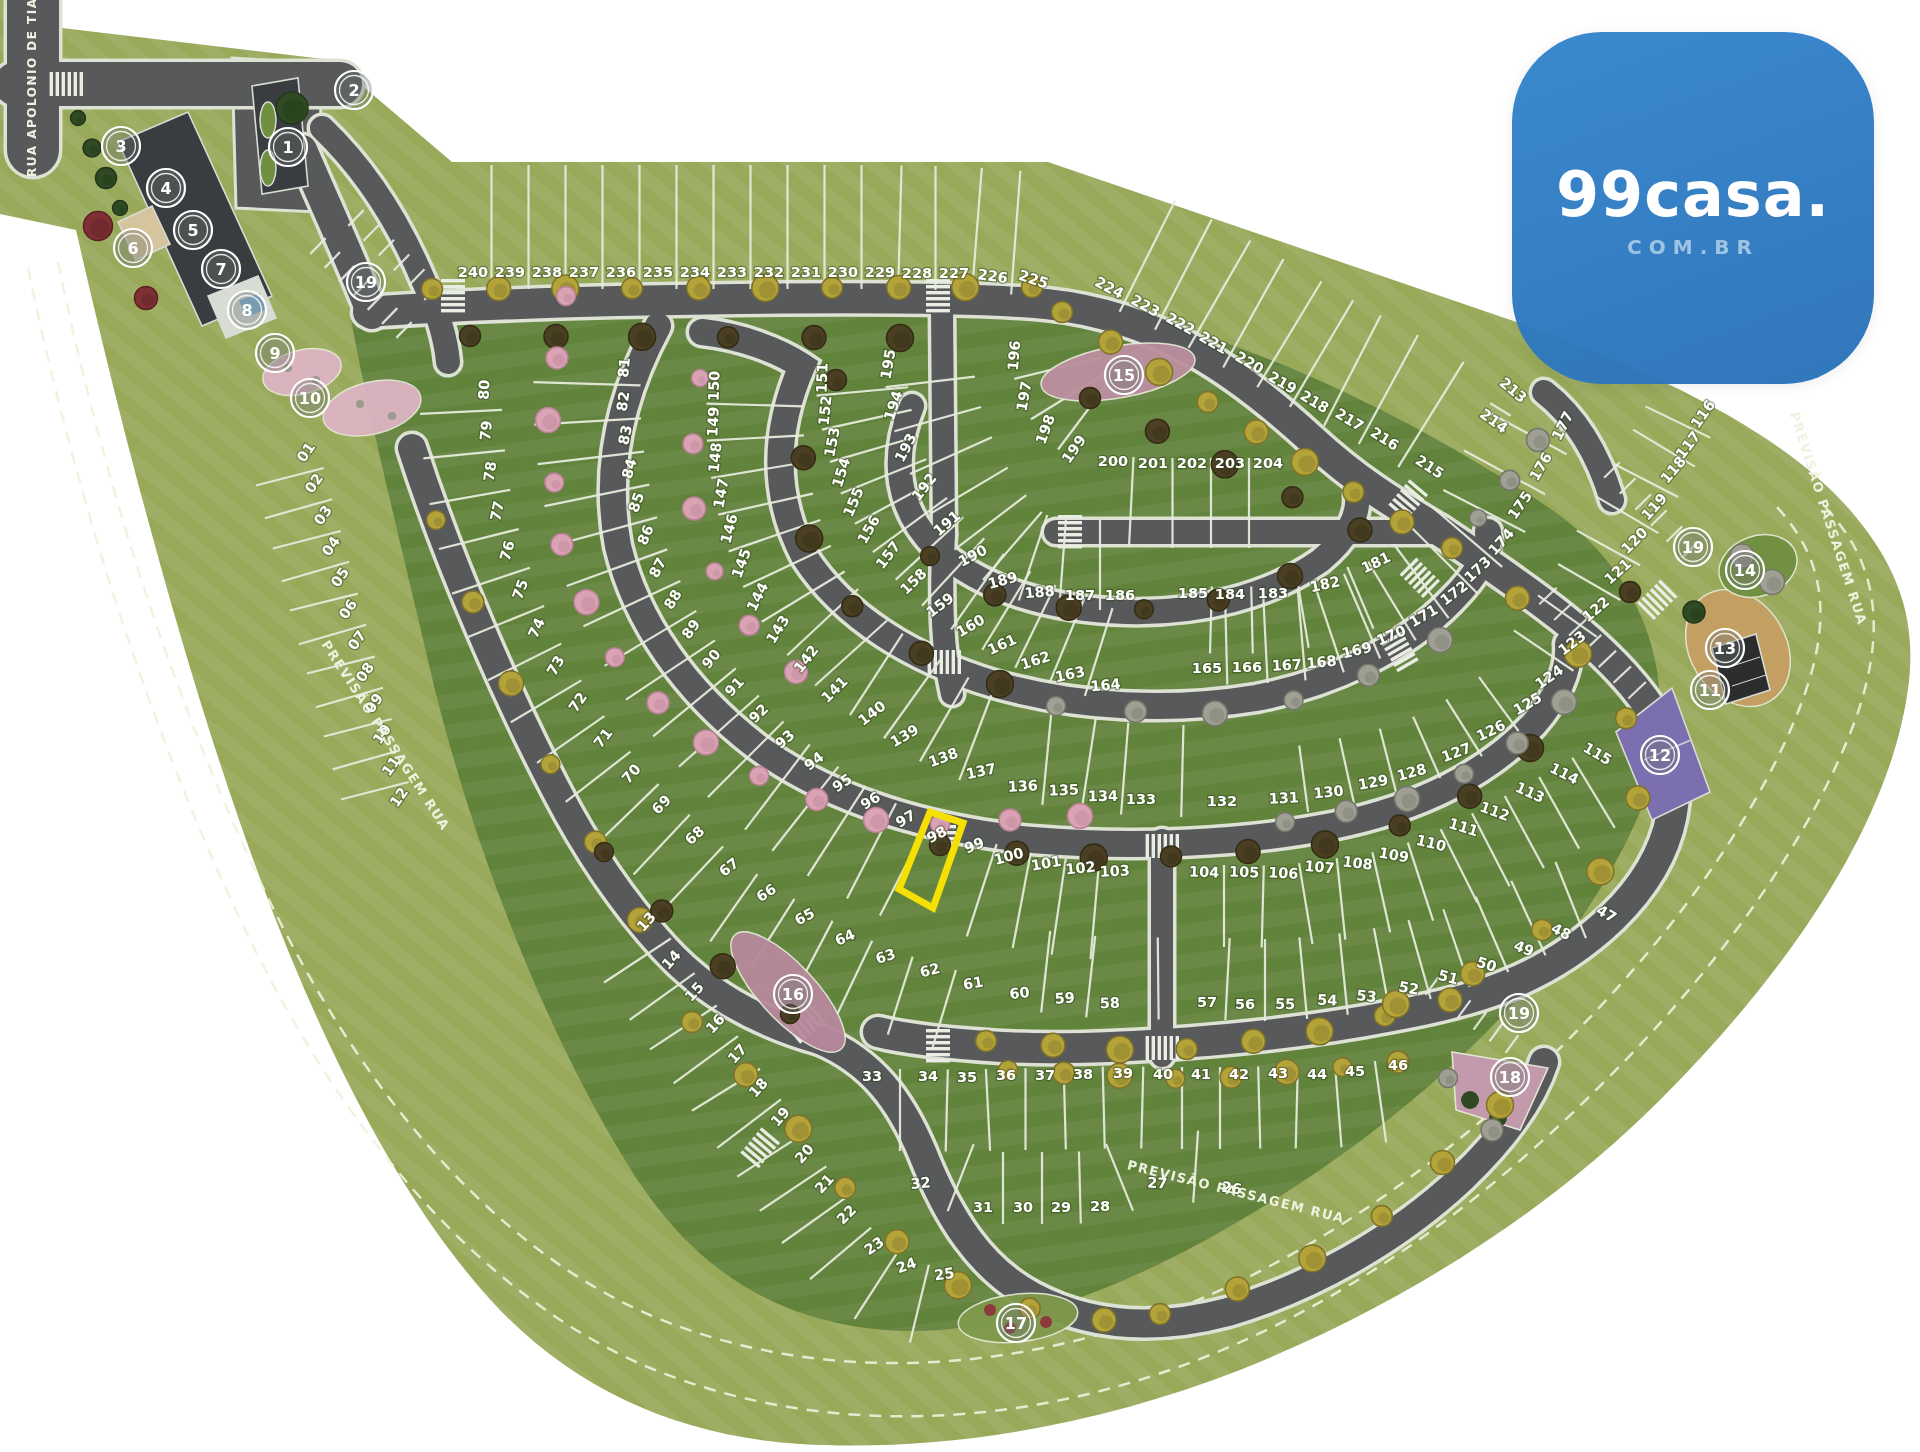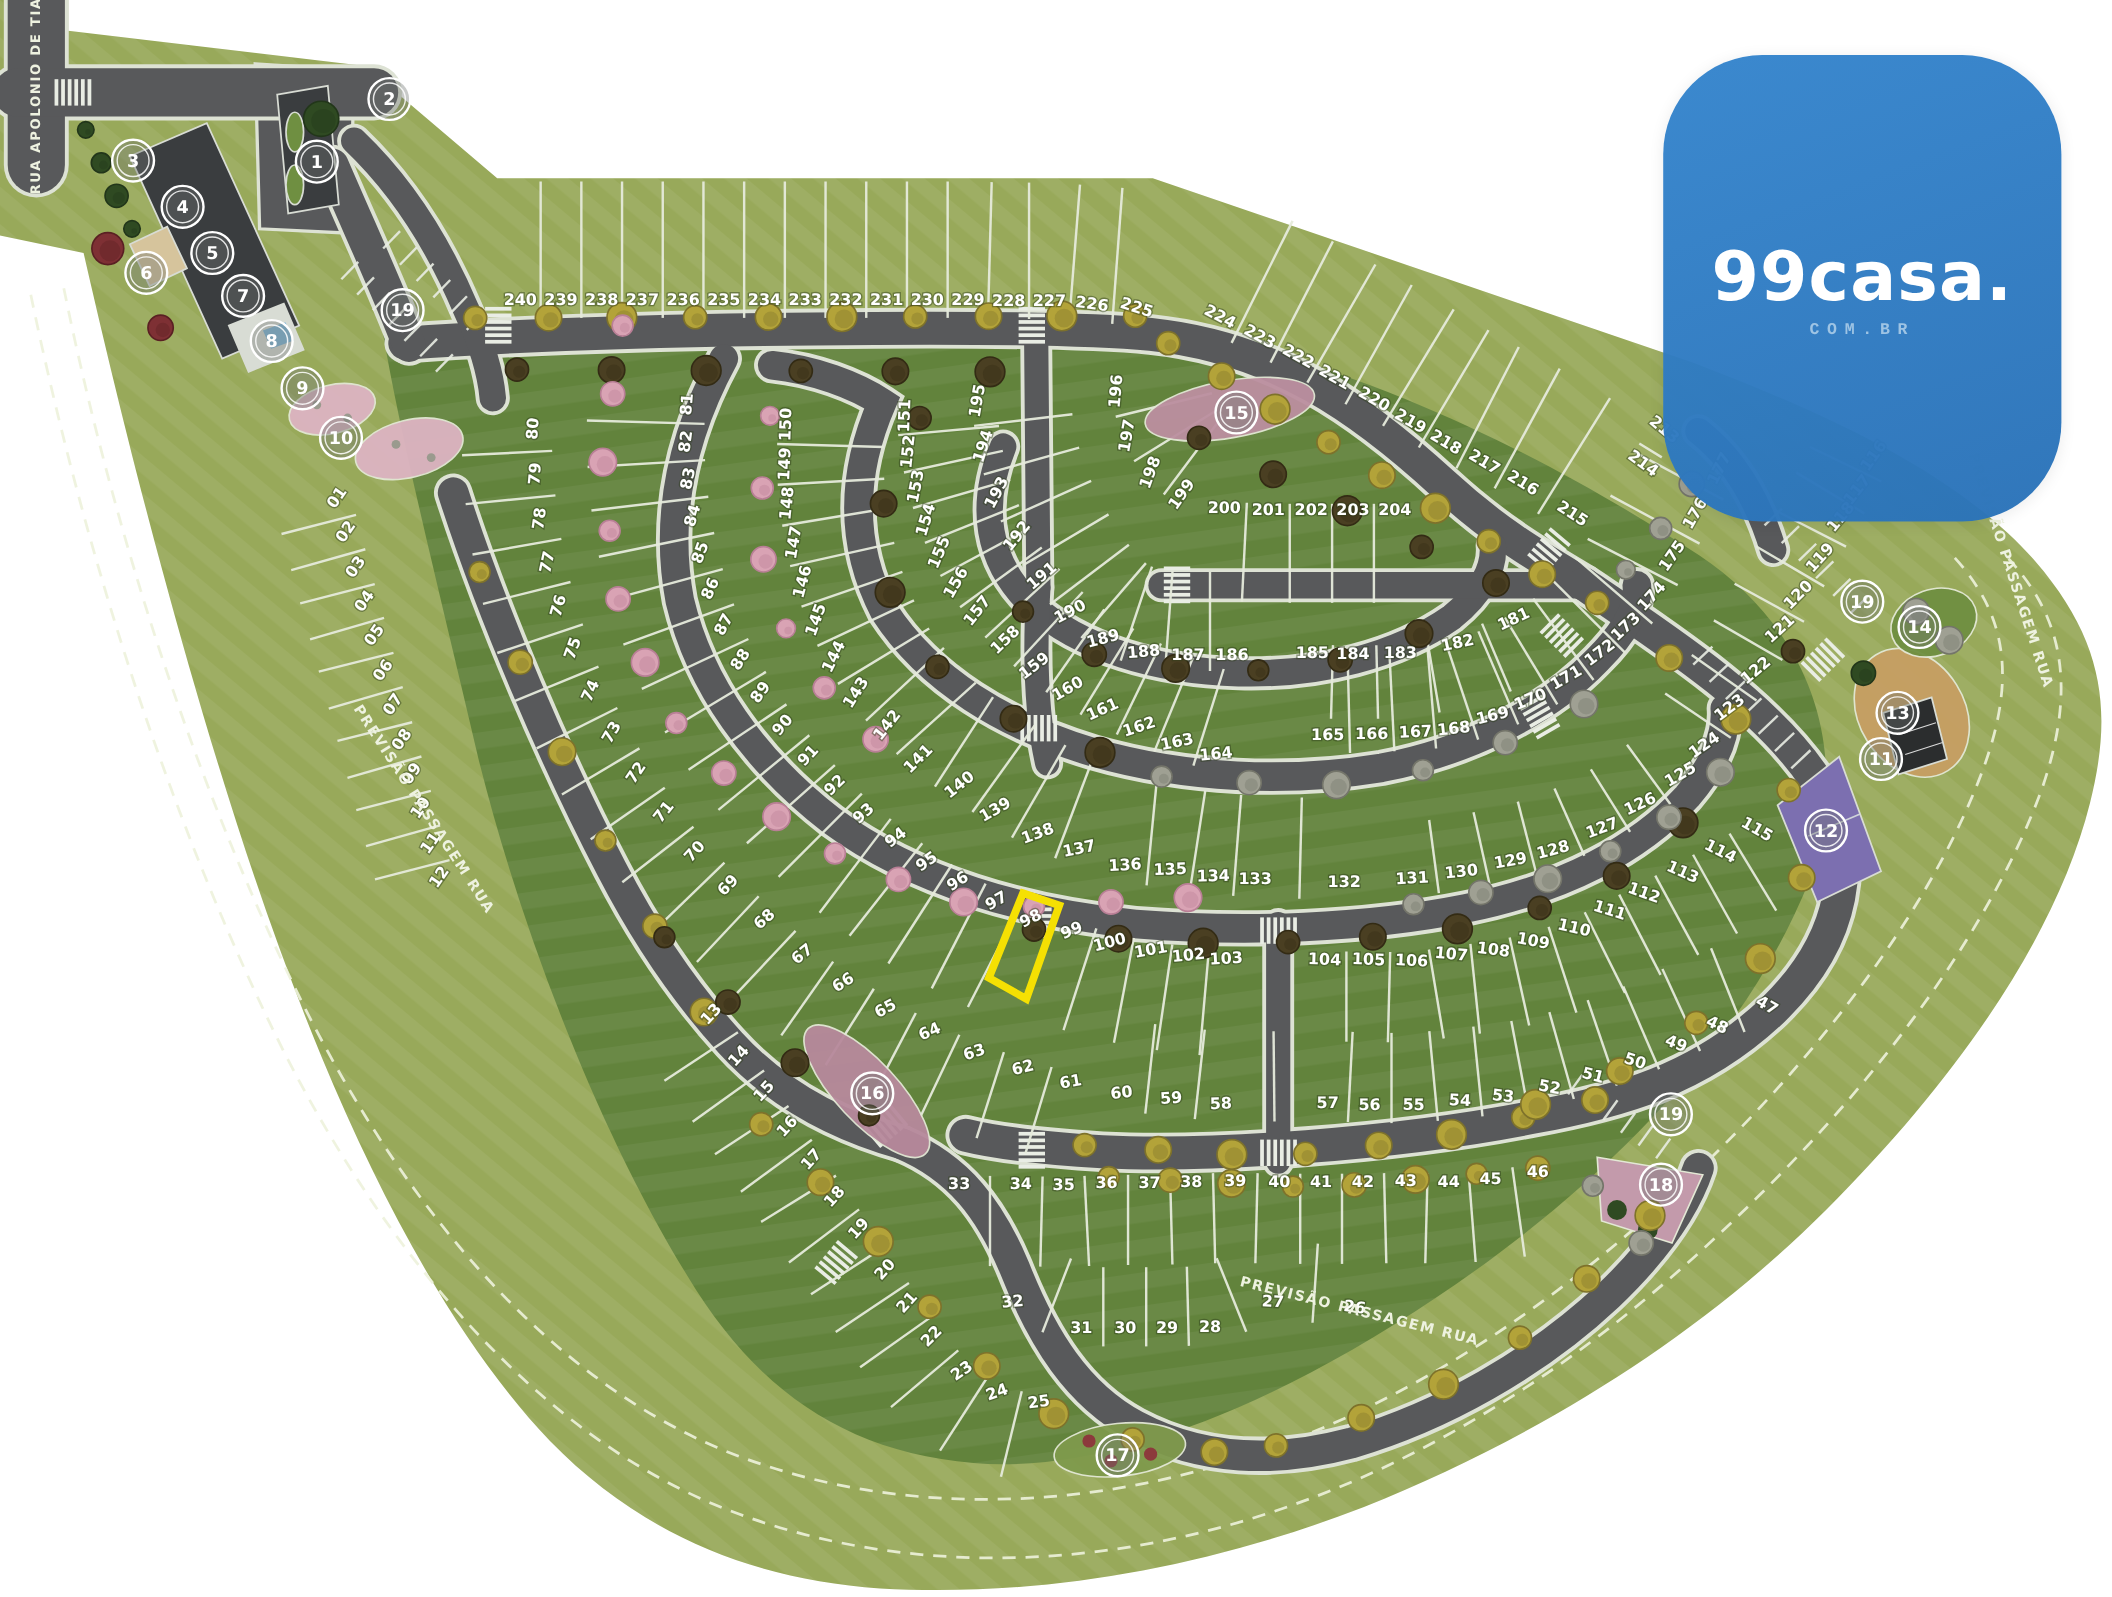--- a/index.html
+++ b/index.html
@@ -1,24 +1,24 @@
 <!DOCTYPE html>
 <html><head>
 <meta charset="utf-8">
 <style>
   html,body{margin:0;padding:0;background:#fff;}
   .stage{position:relative;width:1920px;height:1452px;background:#fff;overflow:hidden;
          font-family:"DejaVu Sans","Liberation Sans",sans-serif;}
   #map{position:absolute;left:0;top:0;}
-  #logo{position:absolute;left:1512px;top:50px;width:362px;height:424px;border-radius:90px;
+  #logo{position:absolute;left:1512px;top:32px;width:362px;height:352px;border-radius:90px;
         background:linear-gradient(160deg,rgba(53,133,205,.97),rgba(42,114,184,.97));
         display:flex;flex-direction:column;align-items:center;justify-content:center;
         box-shadow:0 2px 14px rgba(0,0,0,.08);}
   .lg-main{font-size:62px;font-weight:800;color:#fff;letter-spacing:1px;}
-  .lg-sub{font-size:15px;font-weight:700;color:#9EC4E4;letter-spacing:7px;margin-top:4px;font-family:Liberation Mono, monospace;}
+  .lg-sub{font-size:20px;font-weight:700;color:#9EC4E4;letter-spacing:7px;margin-top:4px;}
   text{font-family:"DejaVu Sans","Liberation Sans",sans-serif;}
 </style>
 </head>
 <body>
 
 <div class="stage">
   <svg id="map" width="1920" height="1452" viewBox="0 0 1920 1452">
       <defs>
         <pattern id="bandStripes" width="26" height="26" patternUnits="userSpaceOnUse" patternTransform="rotate(40)">
           <rect x="0" y="0" width="26" height="13" fill="#ffffff" opacity="0.06"></rect>

